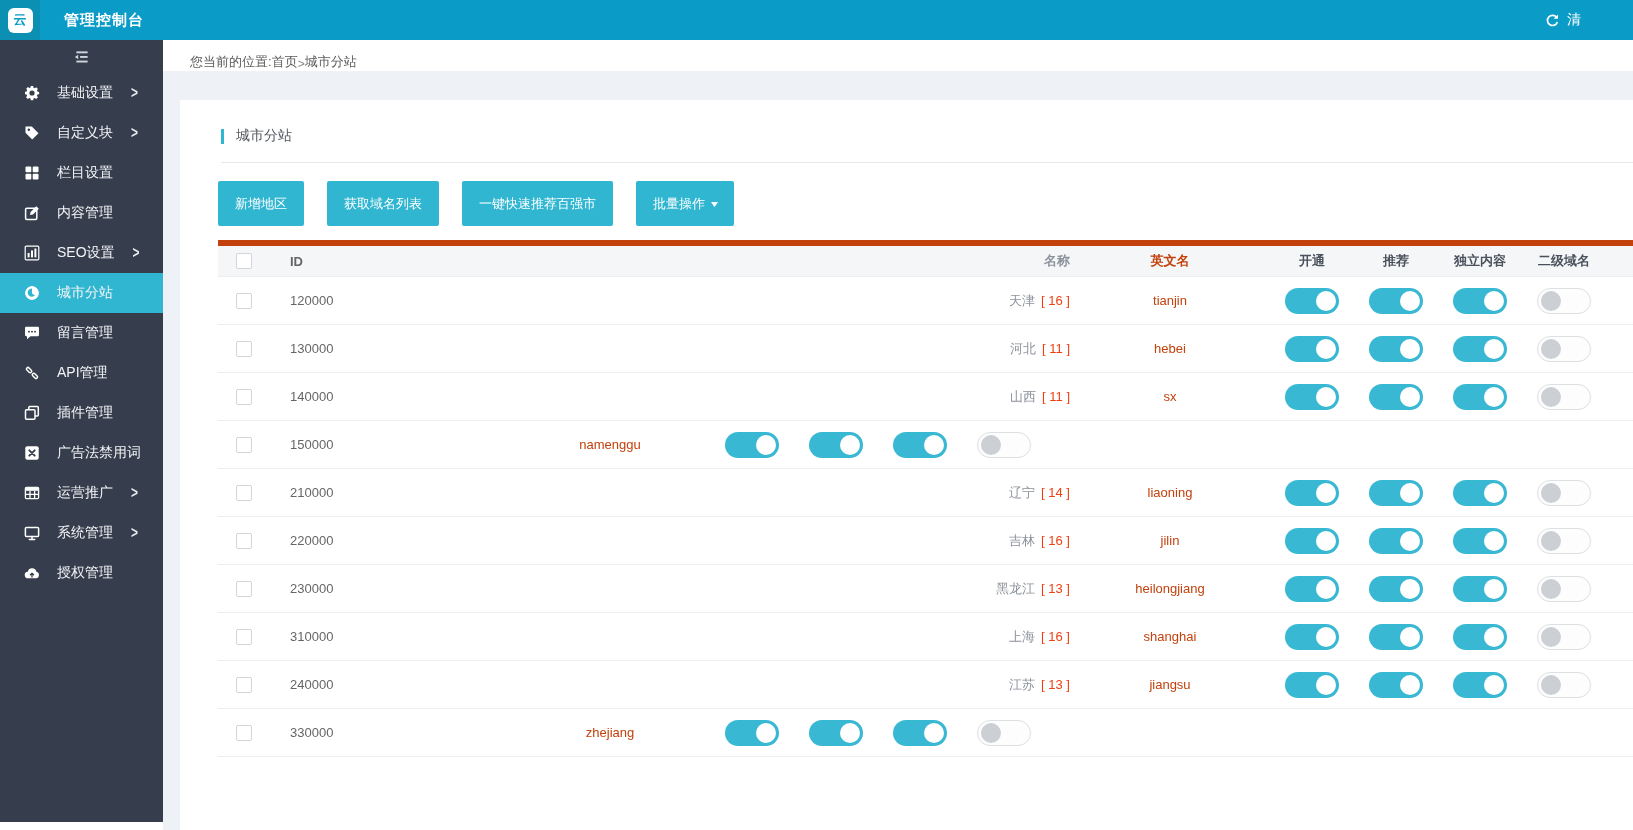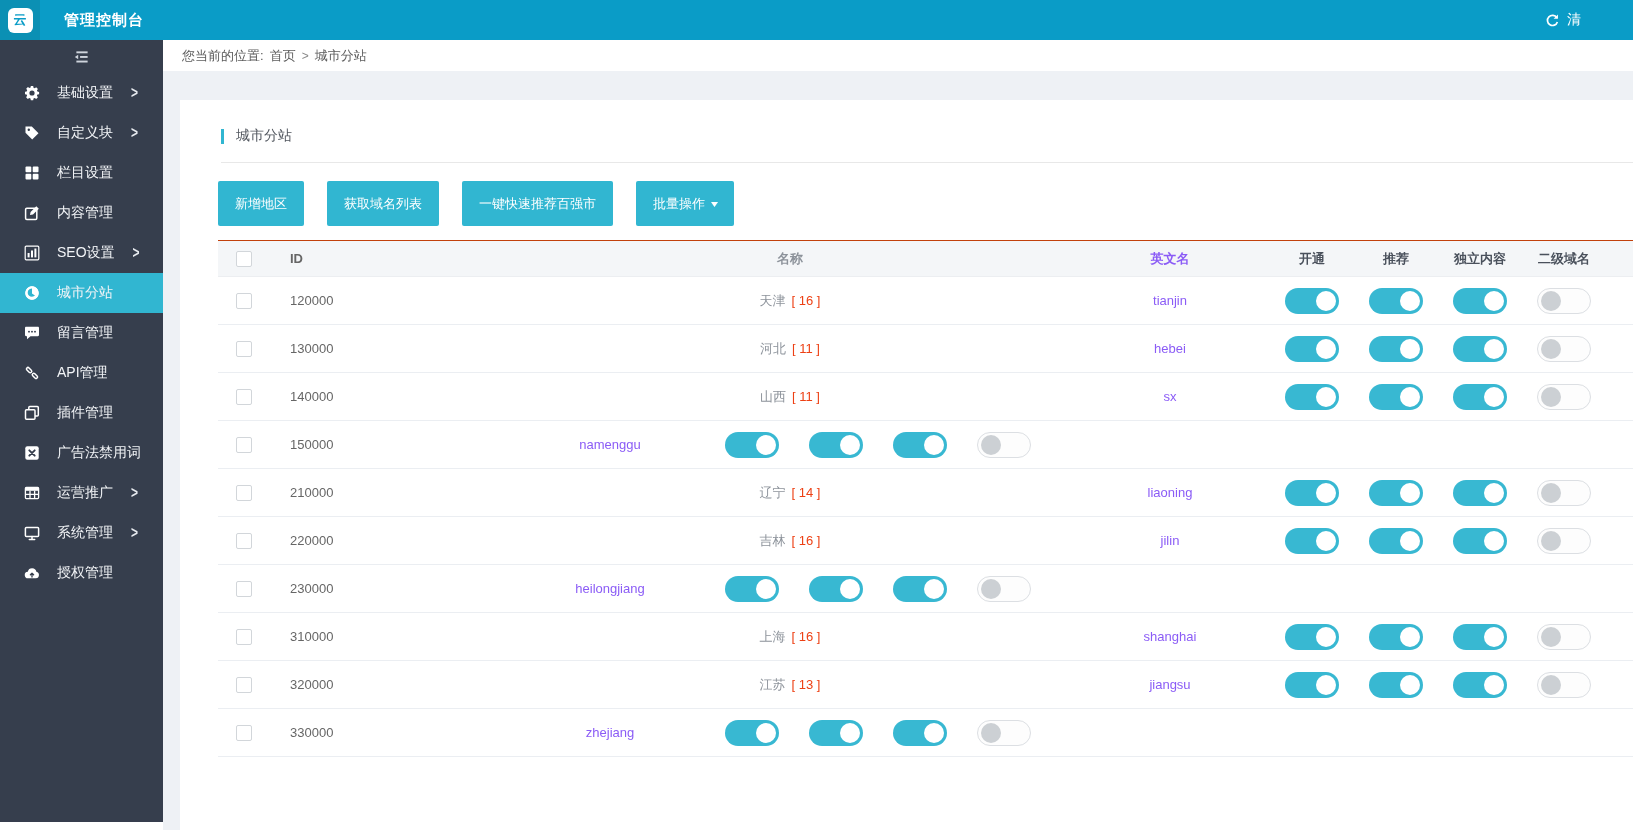--- a/index.html
+++ b/index.html
@@ -25,43 +25,43 @@
   .fold-bar .ic{width:18px;height:18px;color:#cfd4dd;cursor:pointer;}
   .menu{list-style:none;}
   .menu-item{height:40px;display:flex;align-items:center;padding-left:23px;color:#f2f4f7;font-size:14px;cursor:pointer;position:relative;}
   .menu-item .mi-icon{width:17px;height:17px;margin-right:17px;display:inline-flex;align-items:center;justify-content:center;color:#fff;flex:0 0 17px;}
   .menu-item .mi-icon svg{width:16px;height:16px;display:block;}
   .menu-item .arrow{margin-left:18px;font-size:12px;color:#e8ebf0;transform:scaleY(1.3);font-weight:bold;}
   .menu-item.active{background:var(--accent);}
 
   
   .main{position:absolute;left:163px;top:40px;right:0;bottom:0;background:var(--content);}
-  .breadcrumb{height:31px;background:#fff;display:flex;align-items:center;padding-left:19px;font-size:13px;color:#5c5c5c;gap:6px;}
+  .breadcrumb{height:31px;background:#fff;display:flex;align-items:flex-end;padding-left:27px;font-size:13px;color:#5c5c5c;}
   .breadcrumb .bc-link{cursor:pointer;}
   .breadcrumb .bc-sep{color:#8a8a8a;font-size:12px;}
 
   .card{position:absolute;left:17px;top:60px;right:0;bottom:-20px;background:#fff;}
   .card-title-row{padding:27px 0 0 41px;display:flex;align-items:center;}
   .title-bar{width:3px;height:15px;background:var(--accent);margin-right:12px;}
   .card-title{font-size:14px;color:#51565e;}
   .card-divider{margin:17px 0 0 41px;border-bottom:1px solid #e8e8e8;}
 
   .btn-row{margin:18px 0 0 38px;display:flex;gap:23px;}
   .btn{background:var(--accent);color:#fff;font-size:13px;border:none;height:45px;padding:0 17px;cursor:pointer;display:flex;align-items:center;gap:7px;border-radius:2px;font-family:inherit;}
   .btn .caret{font-size:10px;transform:scaleX(1.4);}
 
   
   .table{margin:14px 0 0 38px;width:1415px;font-size:13px;}
-  .t-head{display:flex;align-items:center;height:37px;background:var(--head-bg);border-top:1px solid #c2410c;border-bottom:1px solid #eceef1;color:#4a515c;font-weight:bold;}
+  .t-head{display:flex;align-items:center;height:37px;background:var(--head-bg);border-top:6px solid #c2410c;border-bottom:1px solid #eceef1;color:#4a515c;font-weight:bold;}
   .t-row{display:flex;align-items:center;height:48px;border-bottom:1px solid #ebeef2;}
   .c-check{width:52px;display:flex;justify-content:center;}
   .c-id{width:240px;padding-left:20px;color:#666;}
-  .c-name{width:560px;text-align:center;color:#8d939b;}
+  .c-name{width:560px;text-align:right;color:#8d939b;}
   .c-name .red{color:var(--red);margin-left:6px;}
-  .c-en{width:200px;text-align:center;color:#8b5cf6;}
+  .c-en{width:200px;text-align:center;color:#c2410c;}
   .c-tg{width:84px;display:flex;justify-content:center;}
   .checkbox{width:16px;height:16px;background:#fff;border:1px solid #d2d6da;border-radius:2px;cursor:pointer;}
   .row-partial{height:45px;border-bottom:none;}
 
   
   .toggle{width:54px;height:26px;border-radius:13px;position:relative;cursor:pointer;}
   .toggle.on{background:var(--toggle-on);}
   .toggle.on::after{content:"";position:absolute;right:3px;top:3px;width:20px;height:20px;border-radius:50%;background:#fff;}
   .toggle.off{background:#fdfdfd;border:1px solid #dcdfe3;}
   .toggle.off::after{content:"";position:absolute;left:3px;top:2px;width:20px;height:20px;border-radius:50%;background:#ccd0d4;}
@@ -426,20 +426,21 @@
             <div class="c-tg">
               <div class="toggle off"></div>
             </div>
           </div>
 
           <div class="t-row">
             <div class="c-check">
               <div class="checkbox"></div>
             </div>
             <div class="c-id">230000</div>
+            <div class="c-name"><span>黑龙江</span><span class="red">[ 13 ]</span></div>
             <div class="c-en">heilongjiang</div>
             <div class="c-tg">
               <div class="toggle on"></div>
             </div>
             <div class="c-tg">
               <div class="toggle on"></div>
             </div>
             <div class="c-tg">
               <div class="toggle on"></div>
             </div>
@@ -466,21 +467,21 @@
             </div>
             <div class="c-tg">
               <div class="toggle off"></div>
             </div>
           </div>
 
           <div class="t-row">
             <div class="c-check">
               <div class="checkbox"></div>
             </div>
-            <div class="c-id">320000</div>
+            <div class="c-id">240000</div>
             <div class="c-name"><span>江苏</span><span class="red">[ 13 ]</span></div>
             <div class="c-en">jiangsu</div>
             <div class="c-tg">
               <div class="toggle on"></div>
             </div>
             <div class="c-tg">
               <div class="toggle on"></div>
             </div>
             <div class="c-tg">
               <div class="toggle on"></div>

